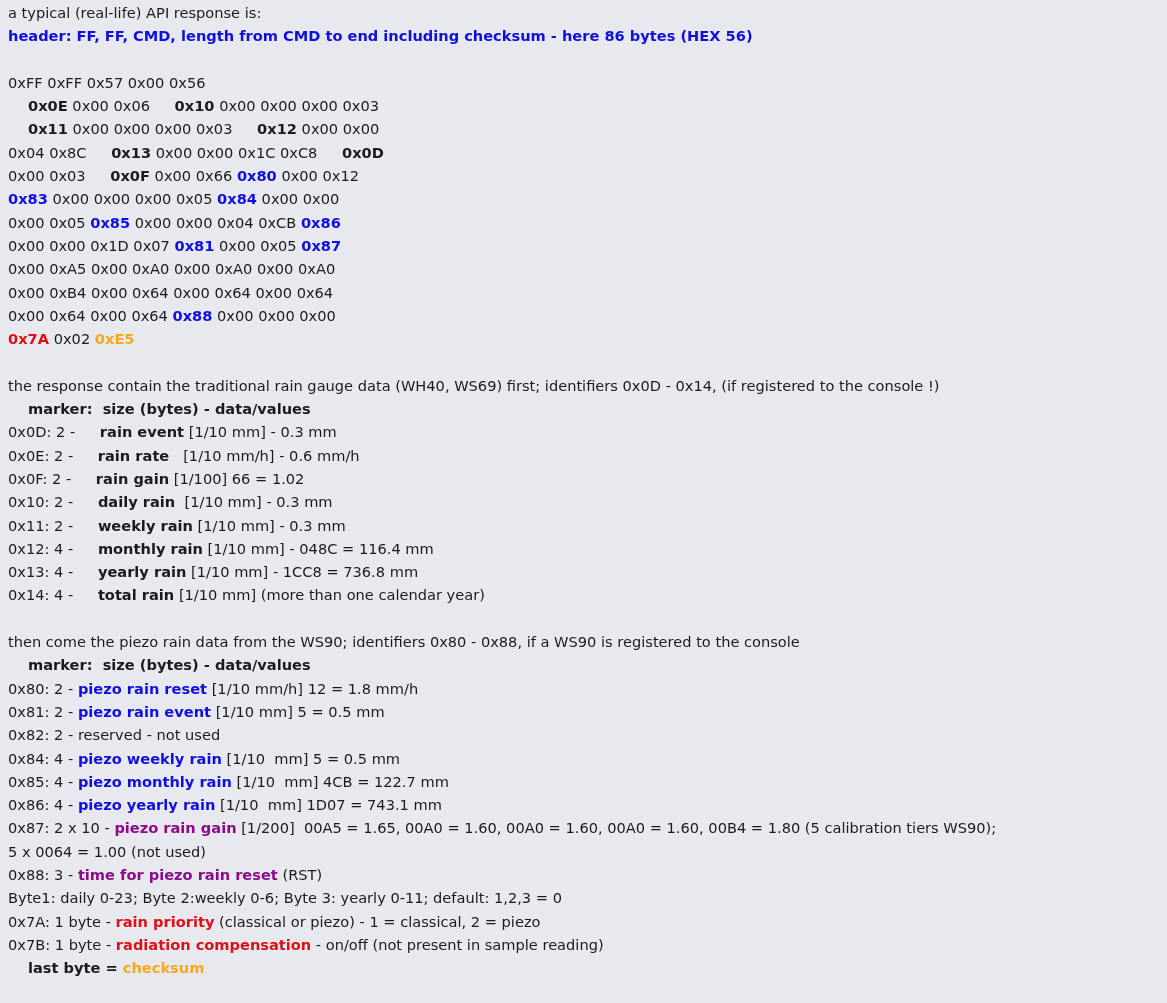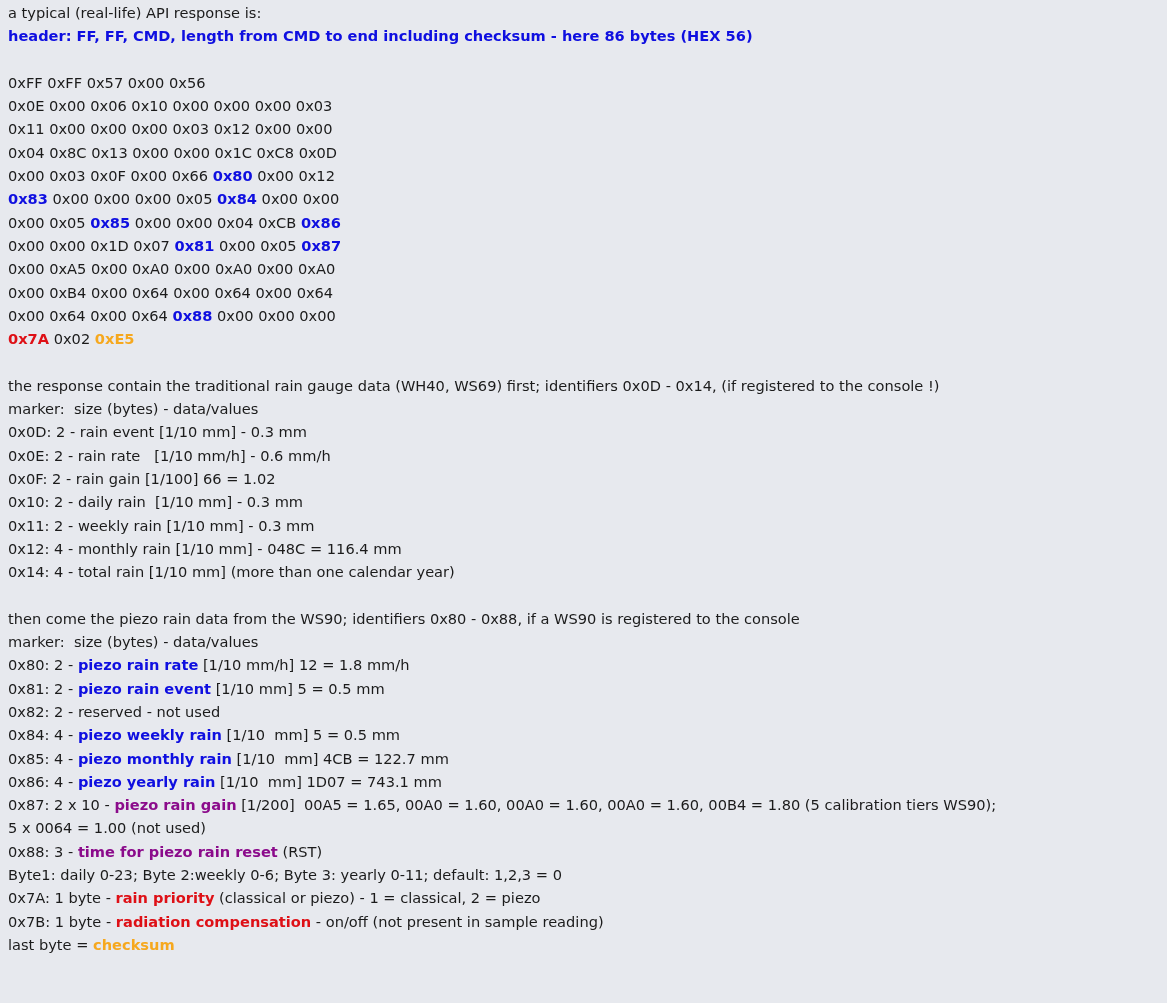--- a/index.html
+++ b/index.html
@@ -23,21 +23,21 @@
     font-family: "DejaVu Sans", "Liberation Sans", sans-serif;
     font-size: 14.6px;
     line-height: 23.3px;
     color: var(--fg);
   }
   .line {
     white-space: pre;
     min-height: 23.3px;
   }
   .seg.p { font-weight: normal; color: var(--fg); }
-  .seg.b { font-weight: normal;   color: var(--fg); }
+  .seg.b { font-weight: bold;   color: var(--fg); margin-left: 20px; }
   .seg.u { font-weight: bold;   color: var(--blue); text-align: right; }
   .seg.r { font-weight: bold;   color: var(--red); }
   .seg.o { font-weight: bold;   color: var(--orange); text-align: center; }
   .seg.m { font-weight: bold;   color: var(--purple); }
 </style>
 </head>
 <body style="background: rgb(231, 233, 238);">
 
 <div id="doc">
   <div id="doc-lines">
@@ -58,25 +58,26 @@
       <div class="line"><span class="seg r">0x7A</span><span class="seg p"> 0x02 </span><span class="seg o">0xE5</span></div>
       <div class="line"></div>
       <div class="line"><span class="seg p">the response contain the traditional rain gauge data (WH40, WS69) first; identifiers 0x0D - 0x14, (if registered to the console !)</span></div>
       <div class="line"><span class="seg b">marker:  size (bytes) - data/values</span></div>
       <div class="line"><span class="seg p">0x0D: 2 - </span><span class="seg b">rain event</span><span class="seg p"> [1/10 mm] - 0.3 mm</span></div>
       <div class="line"><span class="seg p">0x0E: 2 - </span><span class="seg b">rain rate</span><span class="seg p">   [1/10 mm/h] - 0.6 mm/h</span></div>
       <div class="line"><span class="seg p">0x0F: 2 - </span><span class="seg b">rain gain</span><span class="seg p"> [1/100] 66 = 1.02</span></div>
       <div class="line"><span class="seg p">0x10: 2 - </span><span class="seg b">daily rain</span><span class="seg p">  [1/10 mm] - 0.3 mm</span></div>
       <div class="line"><span class="seg p">0x11: 2 - </span><span class="seg b">weekly rain</span><span class="seg p"> [1/10 mm] - 0.3 mm</span></div>
       <div class="line"><span class="seg p">0x12: 4 - </span><span class="seg b">monthly rain</span><span class="seg p"> [1/10 mm] - 048C = 116.4 mm</span></div>
+      <div class="line"><span class="seg p">0x13: 4 - </span><span class="seg b">yearly rain</span><span class="seg p"> [1/10 mm] - 1CC8 = 736.8 mm</span></div>
       <div class="line"><span class="seg p">0x14: 4 - </span><span class="seg b">total rain</span><span class="seg p"> [1/10 mm] (more than one calendar year)</span></div>
       <div class="line"></div>
       <div class="line"><span class="seg p">then come the piezo rain data from the WS90; identifiers 0x80 - 0x88, if a WS90 is registered to the console</span></div>
       <div class="line"><span class="seg b">marker:  size (bytes) - data/values</span></div>
-      <div class="line"><span class="seg p">0x80: 2 - </span><span class="seg u">piezo rain rate</span><span class="seg p"> [1/10 mm/h] 12 = 1.8 mm/h</span></div>
+      <div class="line"><span class="seg p">0x80: 2 - </span><span class="seg u">piezo rain reset</span><span class="seg p"> [1/10 mm/h] 12 = 1.8 mm/h</span></div>
       <div class="line"><span class="seg p">0x81: 2 - </span><span class="seg u">piezo rain event</span><span class="seg p"> [1/10 mm] 5 = 0.5 mm</span></div>
       <div class="line"><span class="seg p">0x82: 2 - reserved - not used</span></div>
       <div class="line"><span class="seg p">0x84: 4 - </span><span class="seg u">piezo weekly rain</span><span class="seg p"> [1/10  mm] 5 = 0.5 mm</span></div>
       <div class="line"><span class="seg p">0x85: 4 - </span><span class="seg u">piezo monthly rain</span><span class="seg p"> [1/10  mm] 4CB = 122.7 mm</span></div>
       <div class="line"><span class="seg p">0x86: 4 - </span><span class="seg u">piezo yearly rain</span><span class="seg p"> [1/10  mm] 1D07 = 743.1 mm</span></div>
       <div class="line"><span class="seg p">0x87: 2 x 10 - </span><span class="seg m">piezo rain gain</span><span class="seg p"> [1/200]  00A5 = 1.65, 00A0 = 1.60, 00A0 = 1.60, 00A0 = 1.60, 00B4 = 1.80 (5 calibration tiers WS90);</span></div>
       <div class="line"><span class="seg p">5 x 0064 = 1.00 (not used)</span></div>
       <div class="line"><span class="seg p">0x88: 3 - </span><span class="seg m">time for piezo rain reset</span><span class="seg p"> (RST)</span></div>
       <div class="line"><span class="seg p">Byte1: daily 0-23; Byte 2:weekly 0-6; Byte 3: yearly 0-11; default: 1,2,3 = 0</span></div>
       <div class="line"><span class="seg p">0x7A: 1 byte - </span><span class="seg r">rain priority</span><span class="seg p"> (classical or piezo) - 1 = classical, 2 = piezo</span></div>

